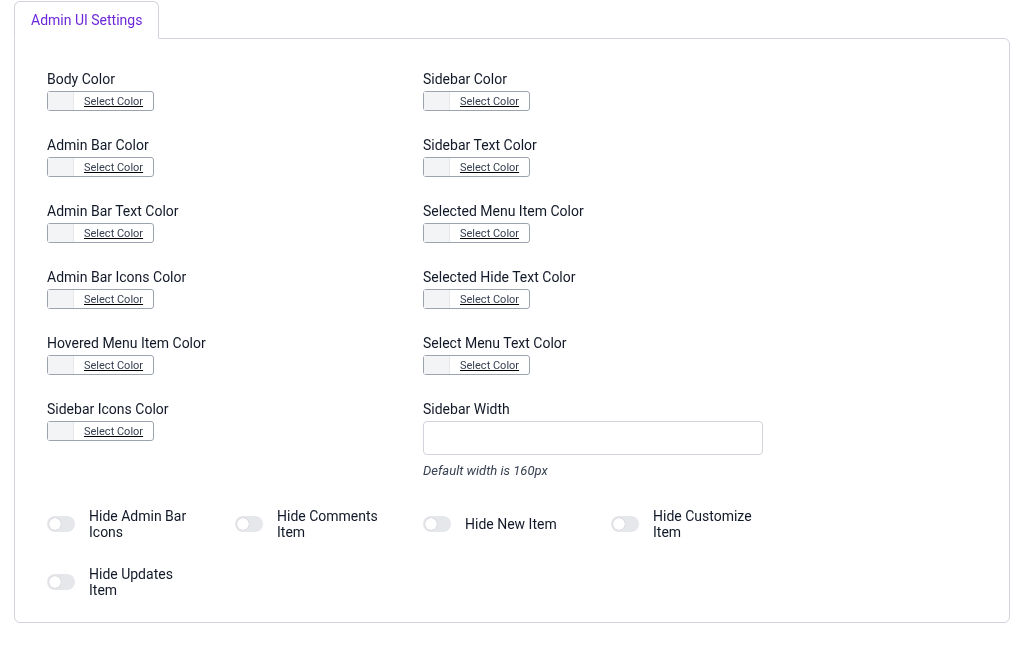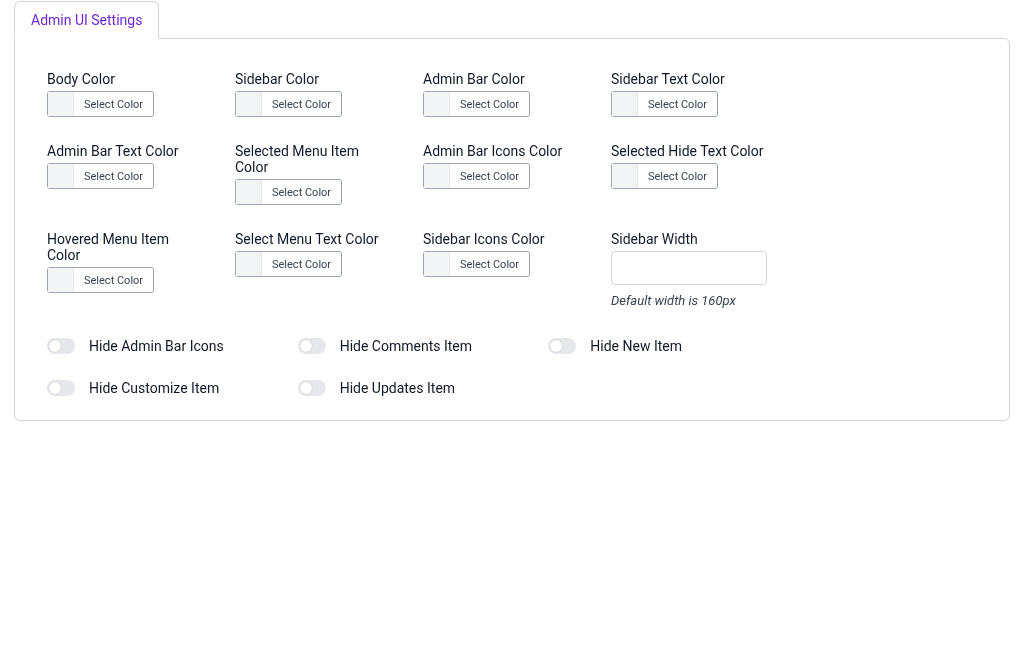--- a/index.html
+++ b/index.html
@@ -26,41 +26,42 @@
       top: 1px;
       z-index: 2;
     }
     .panel {
       border: 1px solid #d1d5db;
       border-radius: 0 6px 6px 6px;
       padding: 32px 32px 24px 32px;
     }
     .grid {
       display: grid;
-      grid-template-columns: 1fr 1fr 1fr 1fr;
+      grid-template-columns: 1fr 1fr;
       column-gap: 32px;
       row-gap: 24px;
       max-width: 720px;
     }
     .field-label {
       font-size: 14px;
       color: #111827;
       margin-bottom: 4px;
       display: block;
     }
     .color-button {
       display: inline-flex;
       align-items: stretch;
       border: 1px solid #9ca3af;
       border-radius: 3px;
       background: #fff;
       padding: 0;
-      height: 26px;
+      height: 20px;
       cursor: pointer;
       font: inherit;
+      text-decoration: underline;
     }
     .color-swatch {
       width: 26px;
       height: 100%;
       background: #f3f4f6;
       border-right: 1px solid #e5e7eb;
     }
     .color-text {
       font-size: 11px;
       color: #374151;
@@ -78,21 +79,21 @@
       font: inherit;
     }
     .help-text {
       font-size: 13px;
       color: #374151;
       margin-top: 8px;
       font-style: italic;
     }
     .toggle-grid {
       display: grid;
-      grid-template-columns: 1fr 1fr 1fr;
+      grid-template-columns: 1fr 1fr 1fr 1fr;
       column-gap: 32px;
       row-gap: 26px;
       max-width: 720px;
       margin-top: 30px;
     }
     .toggle-row {
       display: flex;
       align-items: center;
       gap: 14px;
     }

